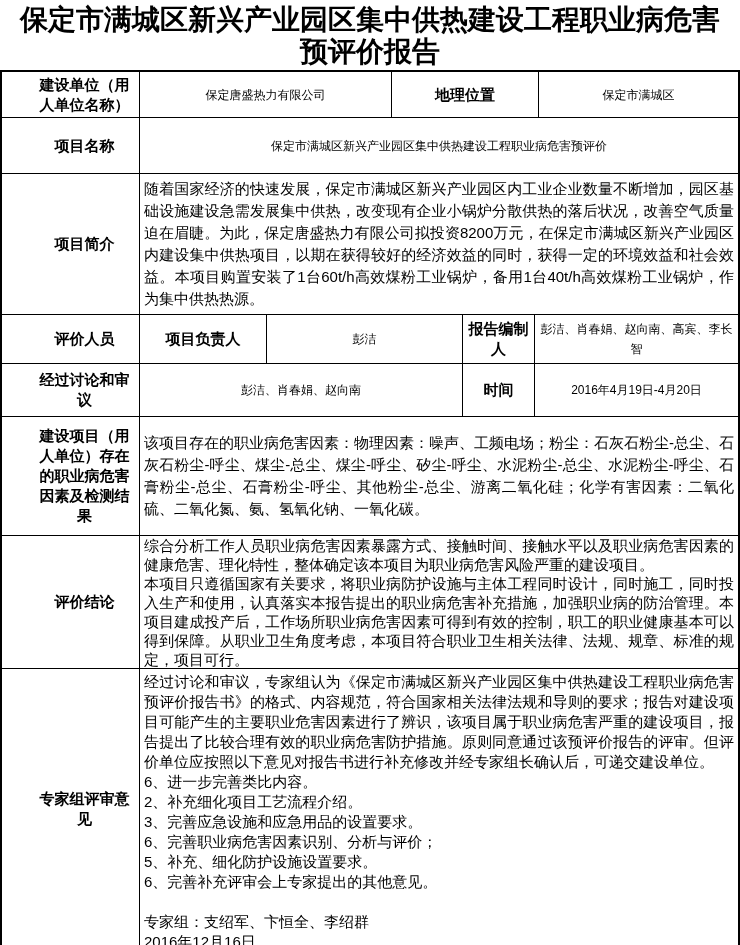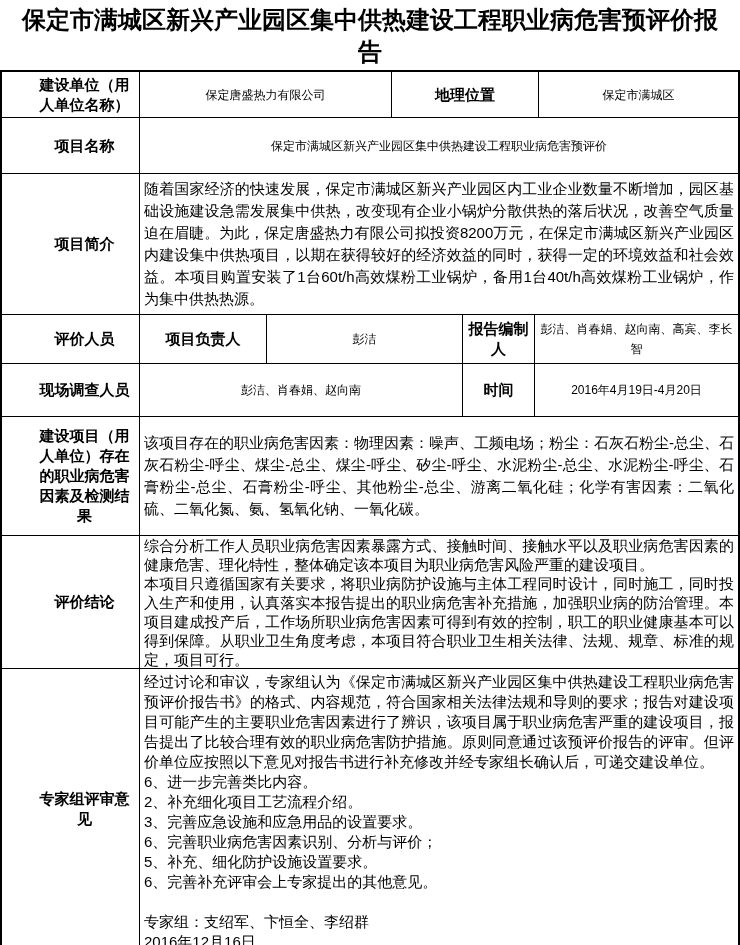--- a/index.html
+++ b/index.html
@@ -5,21 +5,21 @@
   html, body { margin: 0; padding: 0; background: #ffffff; }
   body {
     width: 740px;
     color: #000;
     font-family: "Liberation Sans", "DejaVu Sans", sans-serif;
   }
   .page { width: 740px; }
 
   .doc-title {
     font-weight: bold;
-    font-size: 24px;
+    font-size: 28px;
     line-height: 32px;
     text-align: center;
     padding: 4px 14px 2px 14px;
     letter-spacing: 0px;
   }
 
   .tbl { border: 2px solid #000; }
   .row { display: flex; border-bottom: 1px solid #000; }
   .row:last-child { border-bottom: none; }
   .cell {
@@ -103,21 +103,21 @@
 
     <div class="row h-r4">
       <div class="cell w-label lbl">评价人员</div>
       <div class="cell w4a lbl">项目负责人</div>
       <div class="cell w4b val">彭洁</div>
       <div class="cell w4c lbl">报告编制人</div>
       <div class="cell val">彭洁、肖春娟、赵向南、高宾、李长智</div>
     </div>
 
     <div class="row h-r5">
-      <div class="cell w-label lbl">现场调查人员</div>
+      <div class="cell w-label lbl">经过讨论和审议</div>
       <div class="cell w5a val">彭洁、肖春娟、赵向南</div>
       <div class="cell w5b lbl">时间</div>
       <div class="cell val">2016年4月19日-4月20日</div>
     </div>
 
     <div class="row h-r6">
       <div class="cell w-label lbl">建设项目（用人单位）存在的职业病危害因素及检测结果</div>
       <div class="cell text lh22">
         <div class="para">该项目存在的职业病危害因素：物理因素：噪声、工频电场；粉尘：石灰石粉尘-总尘、石灰石粉尘-呼尘、煤尘-总尘、煤尘-呼尘、矽尘-呼尘、水泥粉尘-总尘、水泥粉尘-呼尘、石膏粉尘-总尘、石膏粉尘-呼尘、其他粉尘-总尘、游离二氧化硅；化学有害因素：二氧化硫、二氧化氮、氨、氢氧化钠、一氧化碳。</div>
       </div>

